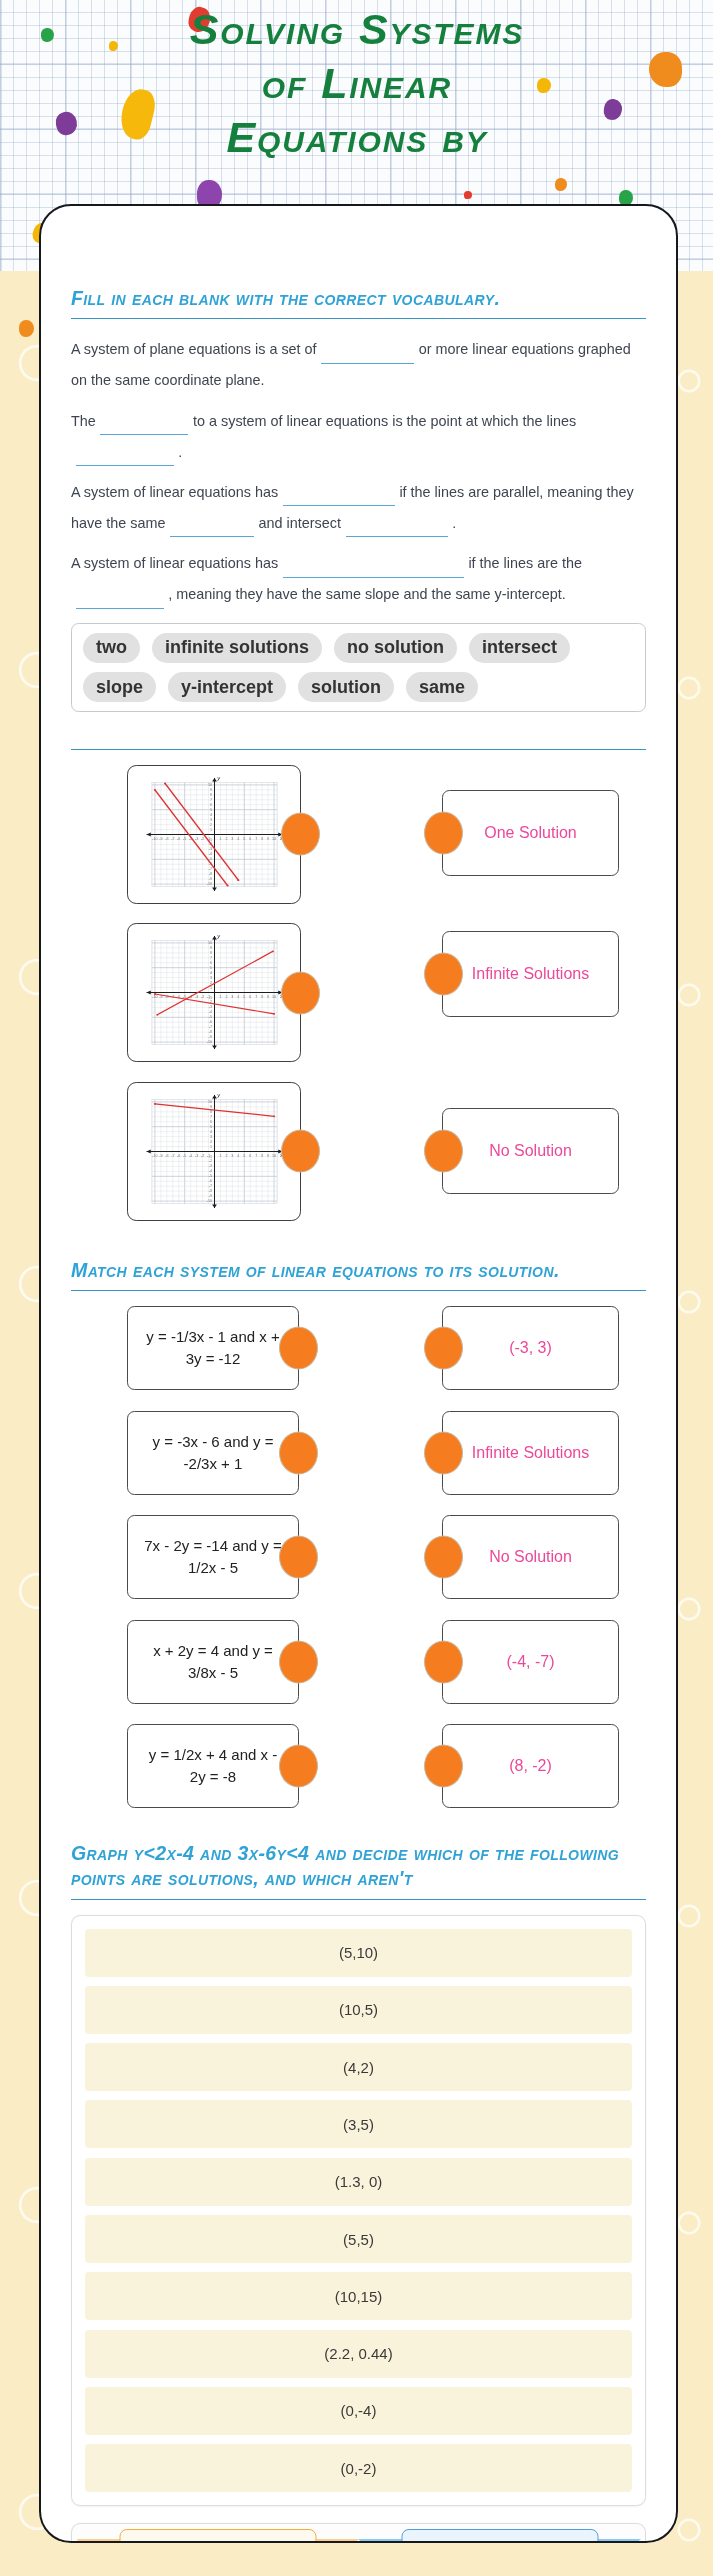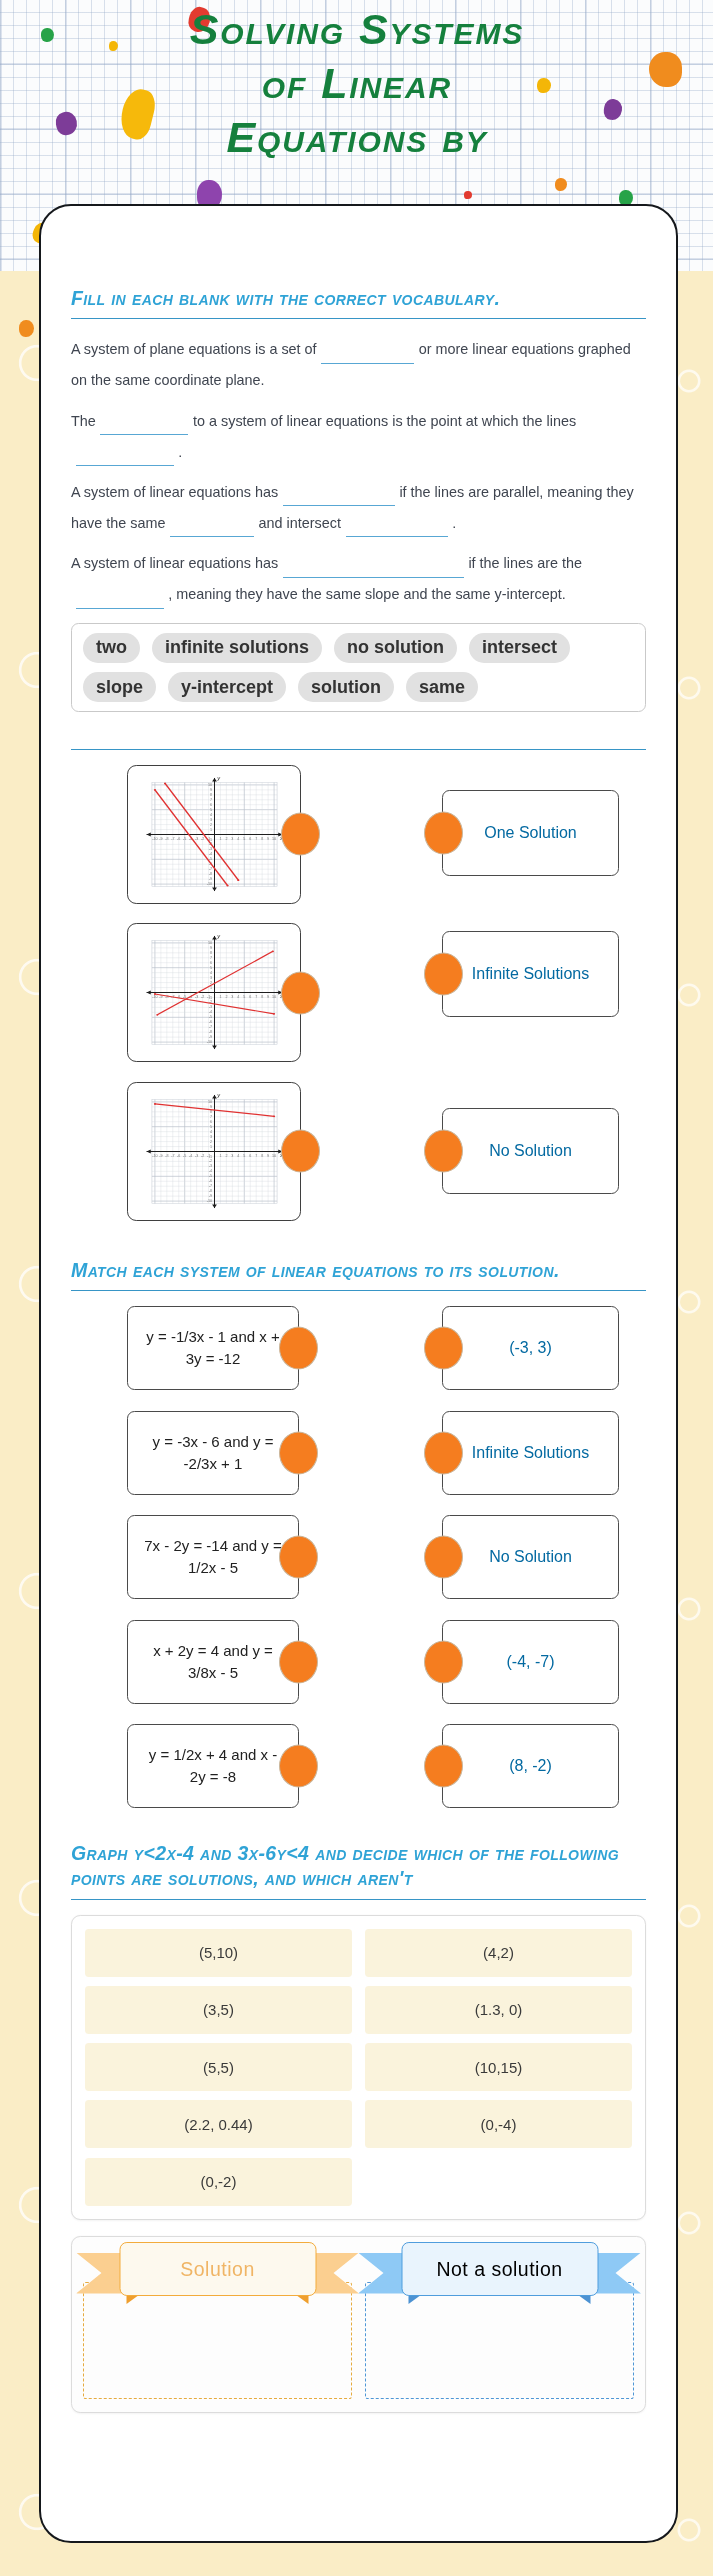--- a/index.html
+++ b/index.html
@@ -105,38 +105,38 @@
     background: #f57d1f; border: 1.9px solid #c9b79e; border-radius: 50%;
     top: 50%; transform: translateY(-50%); cursor: pointer; z-index: 3;
   }
   .connector.right { right: -19.5px; }
   .connector.left  { left: -19.5px; }
   .answer-card {
     position: relative; margin-left: auto; margin-right: 27px;
     width: 177px; height: 86px;
     border: 1.9px solid #4a4a4a; border-radius: 7.4px; background: #fff;
     display: flex; align-items: center; justify-content: center;
-    font-size: 16px; color: #0369a1; text-align: center;
+    font-size: 16px; color: #ec4899; text-align: center;
   }
   .off1 { margin-top: 25px; } .off2 { margin-top: 7.4px; } .off3 { margin-top: 26px; }
   .eq-row { display: flex; align-items: flex-start; margin: 0 0 20.5px 56px; position: relative; }
   .eq-card {
     position: relative; width: 172px; min-height: 84px;
     border: 1.9px solid #4a4a4a; border-radius: 7.4px; background: #fff;
     display: flex; align-items: center; justify-content: center;
     text-align: center; padding: 7.4px 11px;
     font-size: 15px; line-height: 22px; color: #222;
   }
   .eq-answer { height: 84px; }
   
   .points-panel {
     border: 0.9px solid #dcdcdc; border-radius: 9.3px; background: #fff;
     box-shadow: 0 0.9px 1.9px rgba(0,0,0,.05);
     padding: 13px;
-    display: grid; grid-template-columns: 1fr 1fr; gap: 9.3px 13px;
+    display: grid; grid-template-columns: 1fr; gap: 9.3px 13px;
   }
   .point-cell {
     background: #faf3dc; border-radius: 3.7px; height: 48px;
     display: flex; align-items: center; justify-content: center;
     font-size: 15px; color: #3a3a3a; cursor: pointer;
   }
   
   .sort-panel {
     margin-top: 16.7px; height: 177px;
     border: 0.9px solid #dcdcdc; border-radius: 9.3px; background: #fdfdfd;
@@ -612,20 +612,21 @@
         <span class="connector left"></span>
       </div>
     </div>
   </section>
 
   <section class="sec4">
     <h2 class="sec-heading">Graph y&lt;2x-4 and 3x-6y&lt;4 and decide which of the following points are solutions, and which aren't</h2>
     <hr class="sec-rule">
     <div class="points-panel">
       <div class="point-cell">(5,10)</div>
+      <div class="point-cell">(10,5)</div>
       <div class="point-cell">(4,2)</div>
       <div class="point-cell">(3,5)</div>
       <div class="point-cell">(1.3, 0)</div>
       <div class="point-cell">(5,5)</div>
       <div class="point-cell">(10,15)</div>
       <div class="point-cell">(2.2, 0.44)</div>
       <div class="point-cell">(0,-4)</div>
       <div class="point-cell">(0,-2)</div>
     </div>
   </section>

